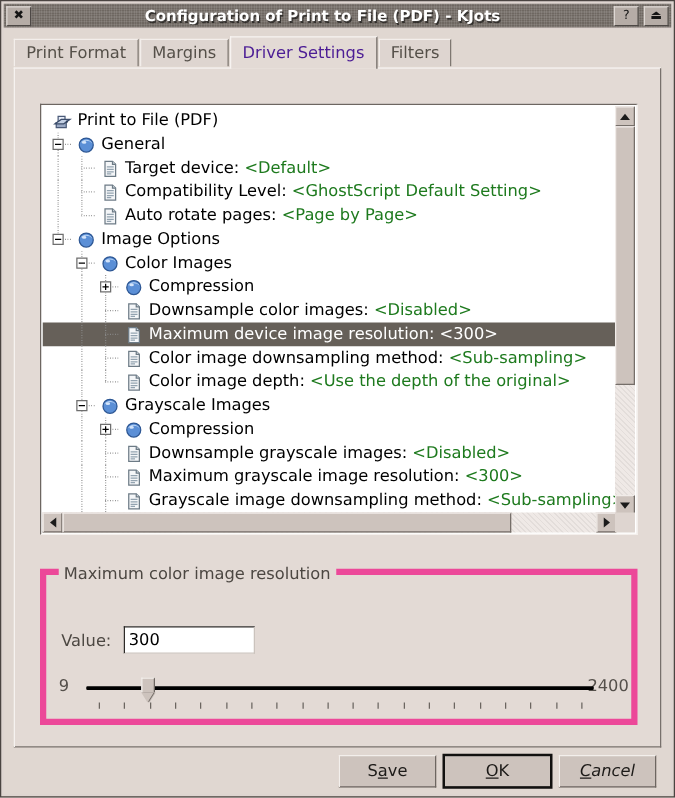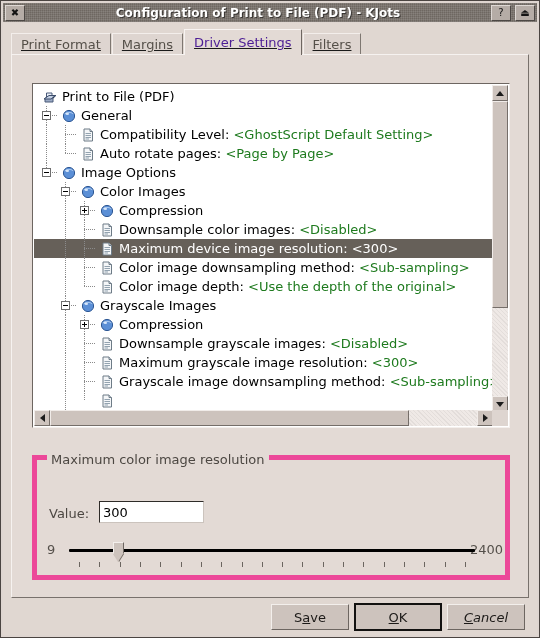--- a/index.html
+++ b/index.html
@@ -58,21 +58,21 @@
   #client {
     position: absolute; left: 2px; top: 22px;
     width: 534px; height: 612px;
     background: #e0d7d1;
   }
 
   
   #tabbar {
     position: absolute; left: 8px; top: 6px;
     height: 26px;
-    display: flex; align-items: flex-end; text-decoration: underline;
+    display: flex; align-items: center;
   }
   .tab {
     height: 22px;
     padding: 0 9px;
     display: flex; align-items: center;
     font-size: 13px;
     color: #555049;
     background: #ded5d0;
     border: 1px solid;
     border-color: #f3eeeb #7e7771 transparent #f3eeeb;
@@ -363,20 +363,40 @@
               <div class="exp" style="left: 8px;"></div>
               <div class="indent" style="width: 23px;"></div>
               <span class="ticon">
                 <svg width="16" height="16" viewBox="0 0 16 16">
                   <circle cx="8" cy="8" r="5.6" fill="#5b8fd6" stroke="#2d5794" stroke-width="1"></circle>
                   <path d="M3.2 6.6 A5.6 5.6 0 0 1 12.8 6.6 A7 7 0 0 0 3.2 6.6 Z" fill="#bcd6f5"></path>
                   <ellipse cx="6.3" cy="5.9" rx="1.8" ry="1.1" fill="#eaf3ff" opacity="0.85"></ellipse>
                 </svg>
               </span>
               <span class="lbl">General</span>
+            </div>
+            <div class="row">
+              <div class="guide" style="left: 12px;"></div>
+              <div class="elbow-v full" style="left: 31px;"></div>
+              <div class="elbow-h" style="left: 31px; width: 11px;"></div>
+              <div class="indent" style="width: 42px;"></div>
+              <span class="ticon">
+                <svg width="16" height="16" viewBox="0 0 16 16">
+                  <path d="M4 2 L10 2 L12.5 4.5 L12.5 14 L4 14 Z" fill="#f4f6f8" stroke="#6d7b86" stroke-width="1"></path>
+                  <path d="M10 2 L10 4.5 L12.5 4.5" fill="#d6dde3" stroke="#6d7b86" stroke-width="1"></path>
+                  <g stroke="#93a3b0" stroke-width="1">
+                    <line x1="5.5" y1="6.5" x2="11" y2="6.5"></line>
+                    <line x1="5.5" y1="8.5" x2="11" y2="8.5"></line>
+                    <line x1="5.5" y1="10.5" x2="11" y2="10.5"></line>
+                    <line x1="5.5" y1="12" x2="9" y2="12"></line>
+                  </g>
+                </svg>
+              </span>
+              <span class="lbl">Target device:</span>
+              <span class="val">&nbsp;&lt;Default&gt;</span>
             </div>
             <div class="row">
               <div class="guide" style="left: 12px;"></div>
               <div class="elbow-v full" style="left: 31px;"></div>
               <div class="elbow-h" style="left: 31px; width: 11px;"></div>
               <div class="indent" style="width: 42px;"></div>
               <span class="ticon">
                 <svg width="16" height="16" viewBox="0 0 16 16">
                   <path d="M4 2 L10 2 L12.5 4.5 L12.5 14 L4 14 Z" fill="#f4f6f8" stroke="#6d7b86" stroke-width="1"></path>
                   <path d="M10 2 L10 4.5 L12.5 4.5" fill="#d6dde3" stroke="#6d7b86" stroke-width="1"></path>

